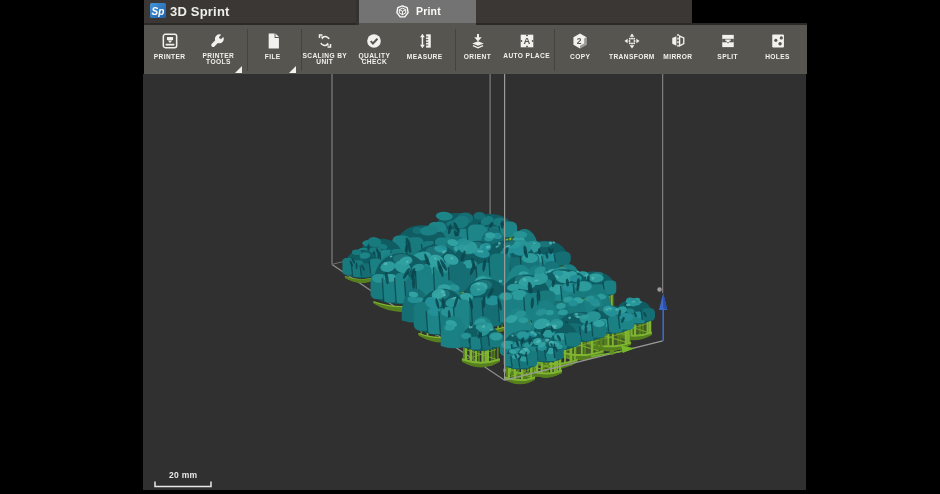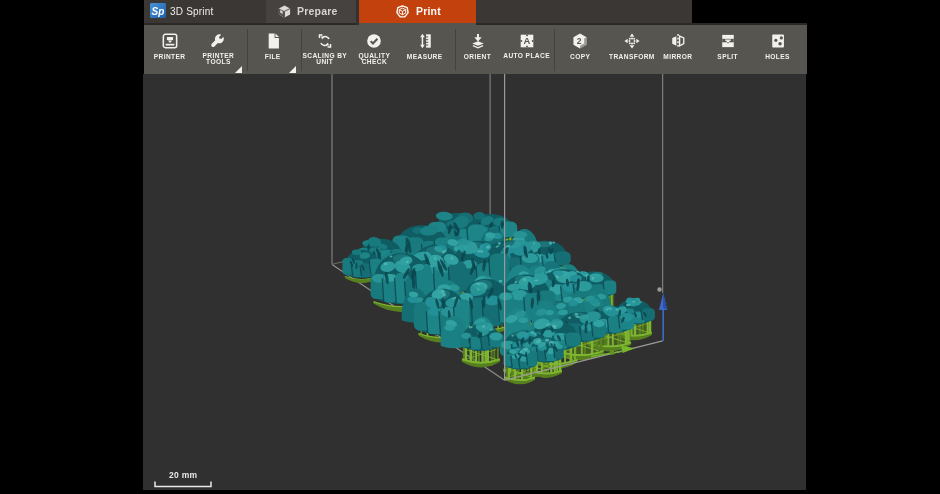--- a/index.html
+++ b/index.html
@@ -1,57 +1,48 @@
 <!DOCTYPE html>
 <html><head><meta charset="utf-8"><style>
 *{margin:0;padding:0;box-sizing:border-box}
 body{width:940px;height:494px;background:#000;overflow:hidden;font-family:"Liberation Sans",sans-serif;position:relative}
 #app{position:absolute;left:144px;top:0;width:663px;height:490px}
 #topbar{position:absolute;left:0;top:0;width:548px;height:23px;background:#3a3734}
 .tab{position:absolute;top:0;height:23px}
 #tab-prepare{left:122px;width:90px;background:#454240}
-#tab-print{left:215px;width:117px;background:#c2410c}
+#tab-print{left:215px;width:117px;background:#737373}
 #tab-gap{left:212px;width:3px;background:#343230;height:25px;z-index:3}
 #tab-right{left:332px;width:331px;background:#454240}
 #seam{position:absolute;left:0;top:23px;width:663px;height:2px;background:#2b2927}
 #seampatch{position:absolute;left:215px;top:23px;width:117px;height:2px;background:#575550;z-index:2}
 #toolbar{position:absolute;left:0;top:25px;width:663px;height:49px;background:#57554f}
 #viewport{position:absolute;left:-1px;top:74px;width:664px;height:416px}
 .tbtn{position:absolute;top:0;width:66px;height:49px;text-align:center}
 .ticon{position:absolute;left:24px;top:7px;width:18px;height:18px}
 .tlbl{position:absolute;width:66px;font-size:6.6px;font-weight:bold;letter-spacing:0.4px;line-height:6.2px;color:#f2f1ed}
 .tsep{position:absolute;top:4px;width:1px;height:42px;background:#45433e}
 .tri{position:absolute;width:0;height:0;border-style:solid;border-width:0 0 7px 7px;border-color:transparent transparent #f2f1ed transparent;top:41px}
 #logo{position:absolute;left:6px;top:3px;width:16px;height:15px}
-#brand{position:absolute;left:26px;top:0;line-height:23px;font-size:10px;font-weight:normal;color:#efeeea;letter-spacing:0.2px}
+#brand{position:absolute;left:26px;top:0;line-height:23px;font-size:13px;font-weight:bold;color:#efeeea;letter-spacing:0.2px}
 .tabico{position:absolute;top:5px;width:13px;height:13px}
 .tabtxt{position:absolute;top:0;line-height:23px;font-size:10.5px;font-weight:bold;letter-spacing:0.2px}
 </style></head><body>
 <div id="app">
  <div id="topbar">
   <svg id="logo" viewBox="0 0 16 15">
         <defs>
           <linearGradient id="lg" x1="0" y1="0" x2="1" y2="1">
             <stop offset="0" stop-color="#4695d8"></stop>
             <stop offset="1" stop-color="#1d5fa8"></stop>
           </linearGradient>
         </defs>
         <rect width="16" height="15" rx="1.5" fill="url(#lg)"></rect>
         <text x="8" y="11.5" font-size="10" font-weight="bold" font-style="italic" fill="#fff" text-anchor="middle" font-family="Liberation Sans,sans-serif">Sp</text>
       </svg>
   <span id="brand">3D Sprint</span>
-  <div class="tab" id="tab-prepare">
-    <svg class="tabico" style="left:12px" viewBox="0 0 13 13">
-          <path d="M6.5,0.6 L12.1,3.5 V9.5 L6.5,12.4 L0.9,9.5 V3.5 Z" fill="#dddbd8"></path>
-          <path d="M6.5,6.3 L0.9,3.5 V9.5 L6.5,12.4 Z" fill="#55524e"></path>
-          <path d="M6.5,6.3 V12.4 M6.5,6.3 L12.1,3.5" stroke="#55524e" stroke-width="1"></path>
-          <path d="M2.2,5.0 L4.6,6.3 V8.9 L2.2,7.6 Z" fill="#dddbd8"></path>
-        </svg>
-    <span class="tabtxt" style="left:31px;color:#d6d4d0">Prepare</span>
-  </div>
   <div class="tab" id="tab-gap"></div>
   <div class="tab" id="tab-print">
     <svg class="tabico" style="left:37px" viewBox="0 0 13 13">
           <path d="M6.5,0.9 L11.2,2.6 L12.1,7.6 L8.8,11.9 H4.2 L0.9,7.6 L1.8,2.6 Z" fill="none" stroke="#fbfbf9" stroke-width="1.4" stroke-linejoin="round"></path>
           <path d="M6.5,3.1 L9.7,4.7 V8 L6.5,9.7 L3.3,8 V4.7 Z M6.5,9.7 V6.3 M3.3,4.7 L6.5,6.3 L9.7,4.7" fill="none" stroke="#fbfbf9" stroke-width="1"></path>
         </svg>
     <span class="tabtxt" style="left:57px;color:#fbfbf9">Print</span>
   </div>
  </div>
  <div id="seam"></div>

